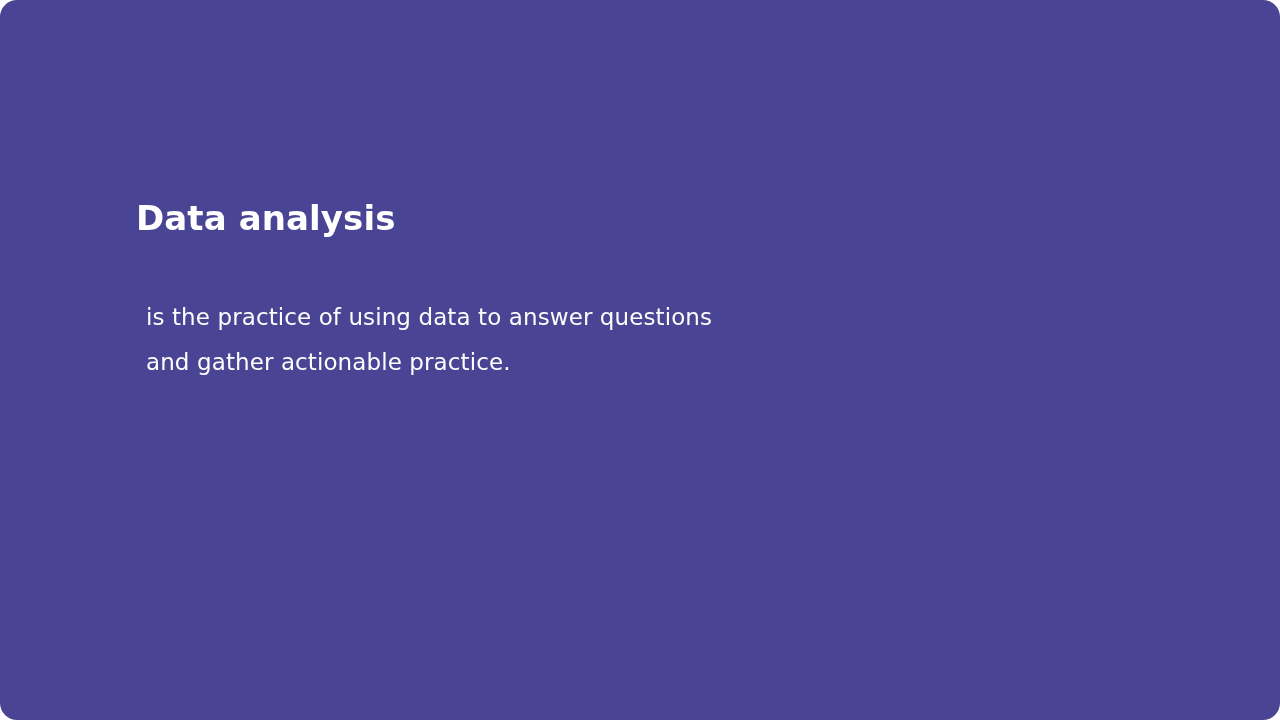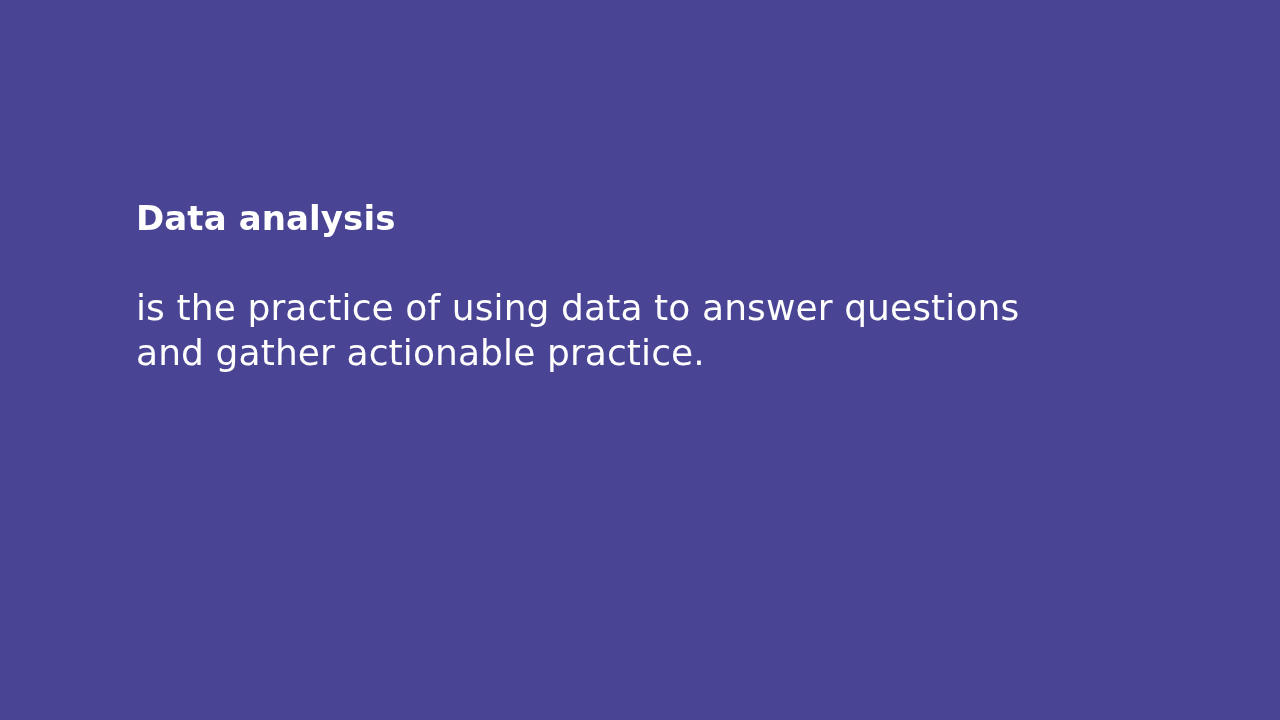--- a/index.html
+++ b/index.html
@@ -13,20 +13,21 @@
     overflow: hidden;
     font-family: "DejaVu Sans", "Liberation Sans", sans-serif;
   }
 
   #slide {
     position: relative;
     width: 1280px;
     height: 720px;
     background: #4A4494;
     box-sizing: border-box;
+    border-radius: 17px;
   }
 
   #text-block {
     position: absolute;
     left: 136px;
     top: 196px;
     width: 900px;
   }
 
   #slide-heading {
@@ -34,24 +35,24 @@
     font-family: "DejaVu Sans", "Liberation Sans", sans-serif;
     font-size: 34px;
     font-weight: 700;
     line-height: 44px;
     letter-spacing: 0.1px;
     color: #FFFFFF;
     white-space: nowrap;
   }
 
   #slide-body {
-    margin: 0;
+    margin: 10px;
     padding-top: 45px;
     font-family: "DejaVu Sans", "Liberation Sans", sans-serif;
-    font-size: 36px;
+    font-size: 23px;
     font-weight: 400;
     line-height: 45px;
     letter-spacing: 0.1px;
     color: #FDFDFD;
   }
 
   #slide-body .body-line {
     display: block;
     white-space: nowrap;
   }

